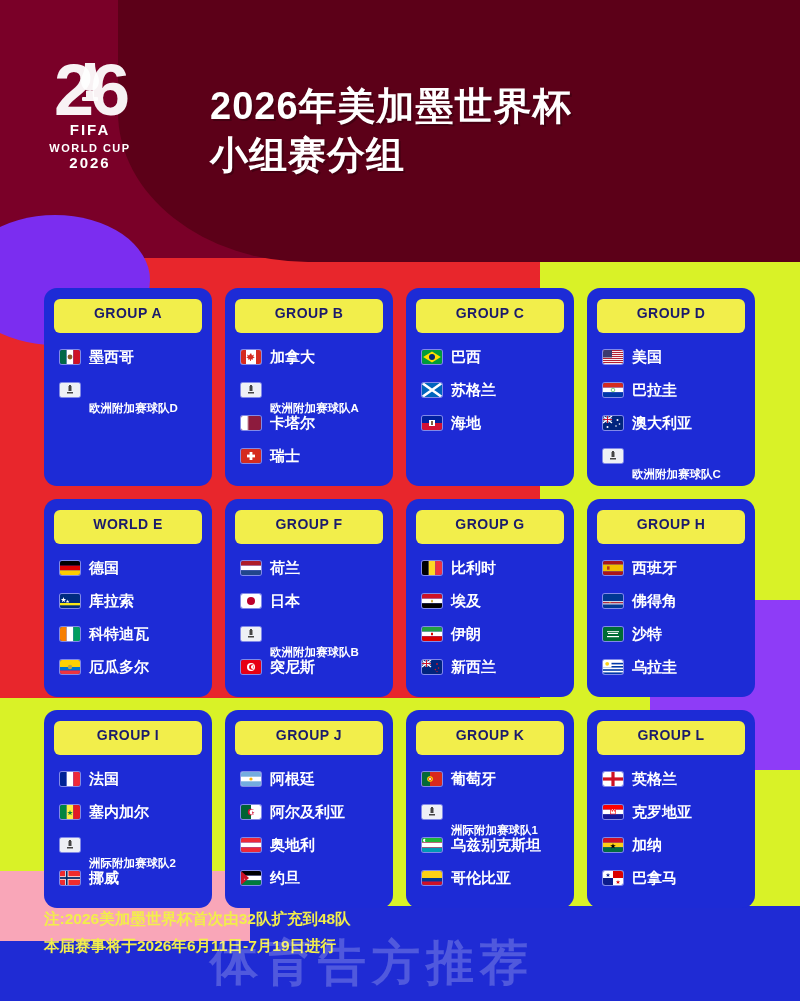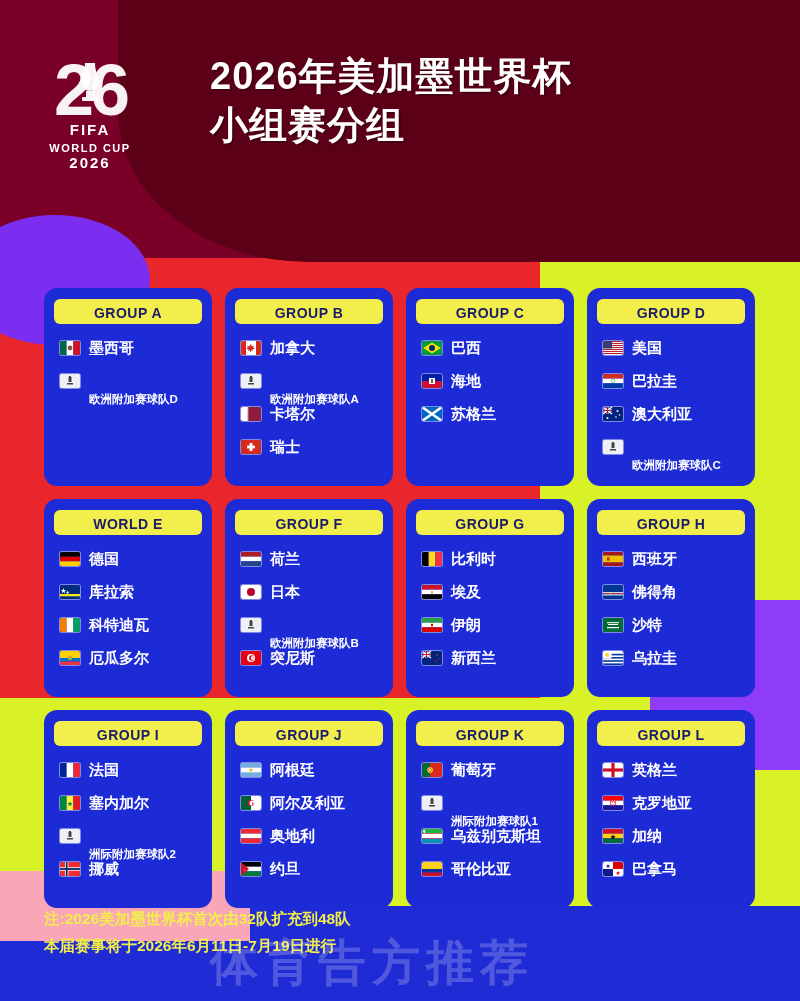--- a/index.html
+++ b/index.html
@@ -144,21 +144,21 @@
     position: absolute;
     top: 6px;
     left: 50%;
     margin-left: -13px;
     width: 26px;
     height: 42px;
   }
   .title {
     position: absolute;
     left: 210px;
-    top: 52px;
+    top: 82px;
     color: #ffffff;
     font-size: 38px;
     font-weight: bold;
     line-height: 49px;
     letter-spacing: 1px;
     text-shadow: 2px 2px 0 rgba(0,0,0,0.25);
   }
 
   
   .groups {
@@ -176,21 +176,21 @@
     padding: 11px 10px 12px 10px;
     box-sizing: border-box;
     height: 198px;
   }
   .group-title {
     background: #f2ee4b;
     color: #1b1b6b;
     font-size: 14px;
     font-weight: bold;
     text-align: center;
-    padding: 6px 0 3px 0;
+    padding: 6px 0 12px 0;
     border-radius: 6px;
     letter-spacing: 0.5px;
   }
   .team-list {
     margin-top: 9px;
   }
   .team {
     display: flex;
     align-items: center;
     height: 30px;
@@ -361,36 +361,36 @@
               <rect width="20" height="14" fill="#009c3b"></rect>
               <path d="M10 1.4 L18.8 7 L10 12.6 L1.2 7 Z" fill="#ffdf00"></path>
               <circle cx="10" cy="7" r="3" fill="#002776"></circle>
             </svg>
           </span>
           <span class="team-name">巴西</span>
         </div>
         <div class="team">
           <span class="flag">
             <svg viewBox="0 0 20 14" width="20" height="14">
+              <rect width="20" height="14" fill="#0065bd"></rect>
+              <path d="M0 0 L20 14 M20 0 L0 14" stroke="#fff" stroke-width="2.6"></path>
+            </svg>
+          </span>
+          <span class="team-name">苏格兰</span>
+        </div>
+        <div class="team">
+          <span class="flag">
+            <svg viewBox="0 0 20 14" width="20" height="14">
               <rect width="20" height="7" fill="#00209f"></rect>
               <rect y="7" width="20" height="7" fill="#d21034"></rect>
               <rect x="7" y="4" width="6" height="6" fill="#fff"></rect>
               <rect x="9.2" y="5" width="1.6" height="4" fill="#5a3a1a"></rect>
             </svg>
           </span>
           <span class="team-name">海地</span>
-        </div>
-        <div class="team">
-          <span class="flag">
-            <svg viewBox="0 0 20 14" width="20" height="14">
-              <rect width="20" height="14" fill="#0065bd"></rect>
-              <path d="M0 0 L20 14 M20 0 L0 14" stroke="#fff" stroke-width="2.6"></path>
-            </svg>
-          </span>
-          <span class="team-name">苏格兰</span>
         </div>
       </div>
     </div>
     <div class="group-card">
       <div class="group-title">GROUP D</div>
       <div class="team-list">
         <div class="team">
           <span class="flag">
             <svg viewBox="0 0 20 14" width="20" height="14">
               <rect width="20" height="14" fill="#fff"></rect>

